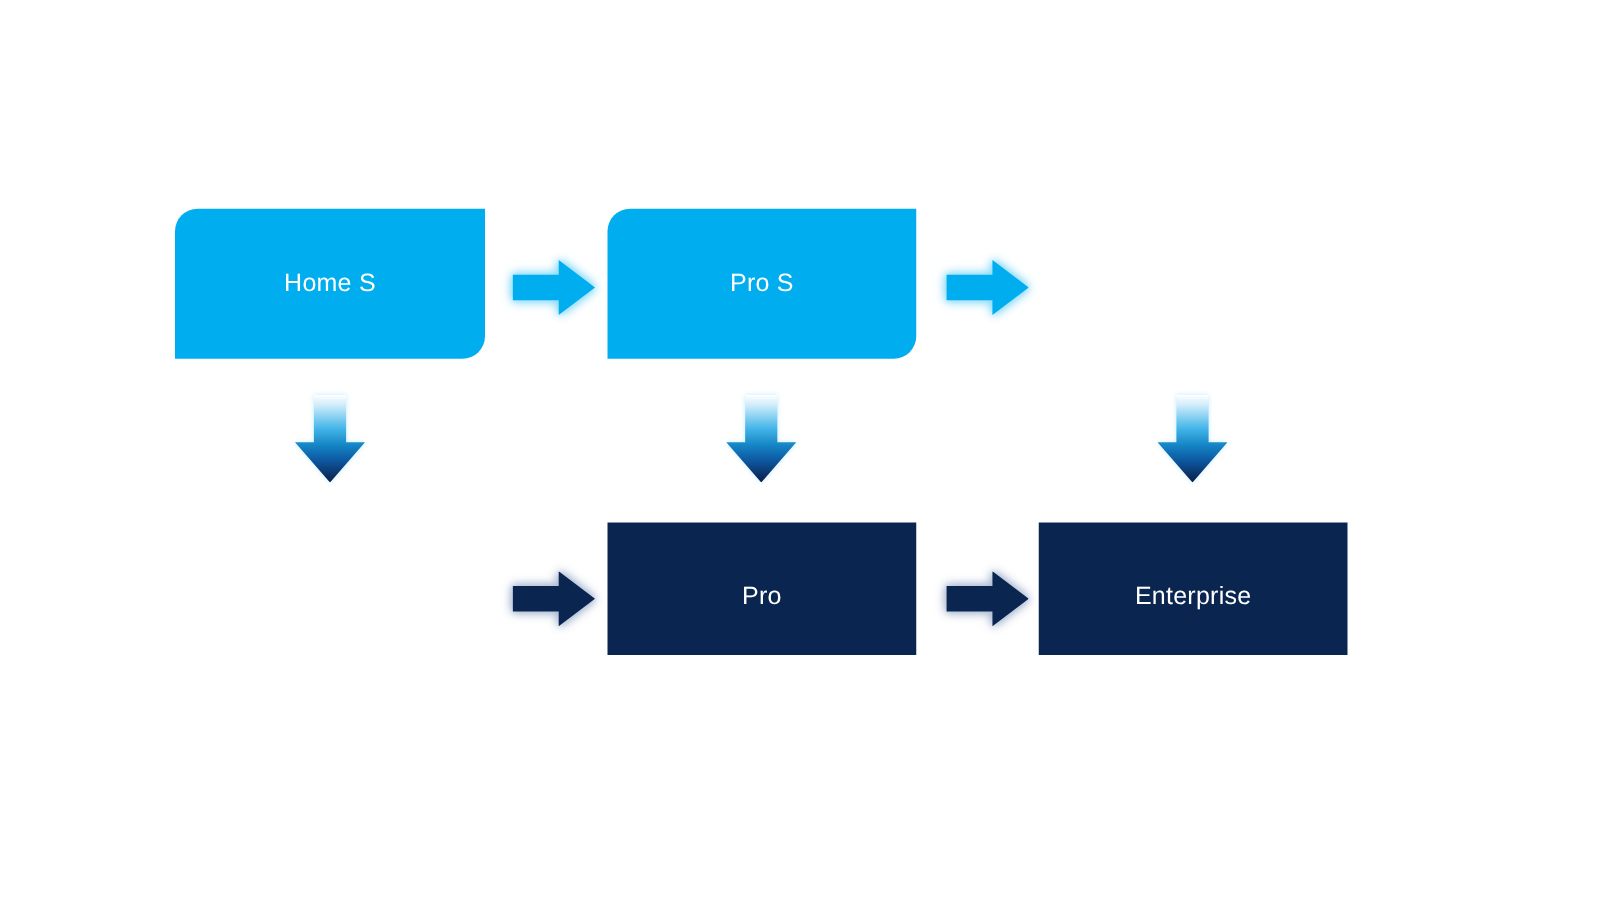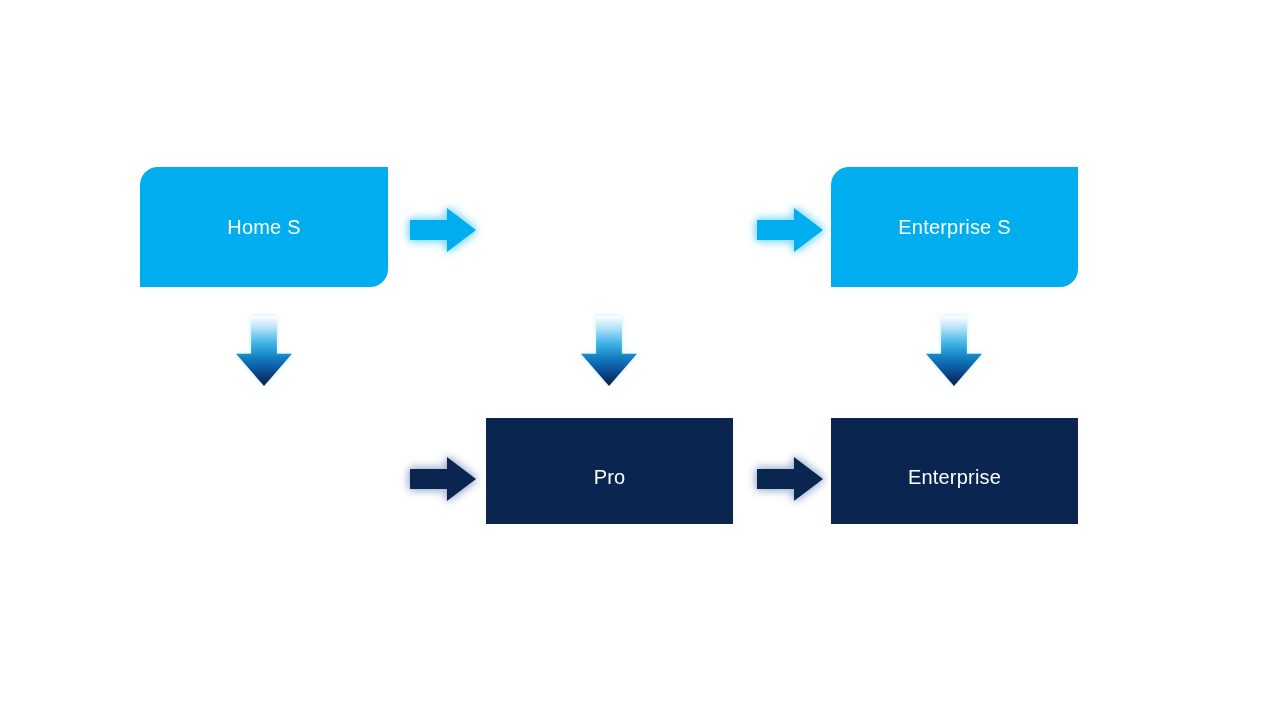--- a/index.html
+++ b/index.html
@@ -85,22 +85,22 @@
   .varrow.col-center-2 { left: 926px; }
 </style>
 </head>
 <body>
 
 <div class="canvas">
 
   <div class="box top col-0">
     <span>Home S</span>
   </div>
-  <div class="box top col-2">
-    <span>Enterprise S</span>
+  <div class="box top col-1">
+    <span>Pro S</span>
   </div>
 
   <div class="harrow top-row gap-0">
       <div class="shape"></div>
     </div>
   <div class="harrow top-row gap-1">
       <div class="shape"></div>
     </div>
 
   <div class="varrow col-center-0">

